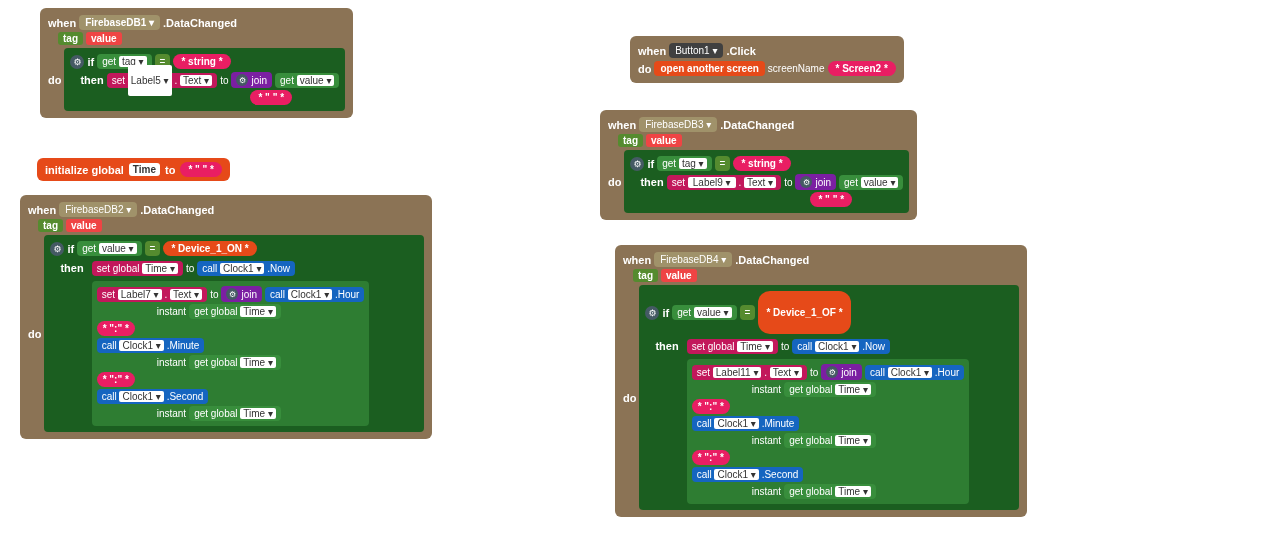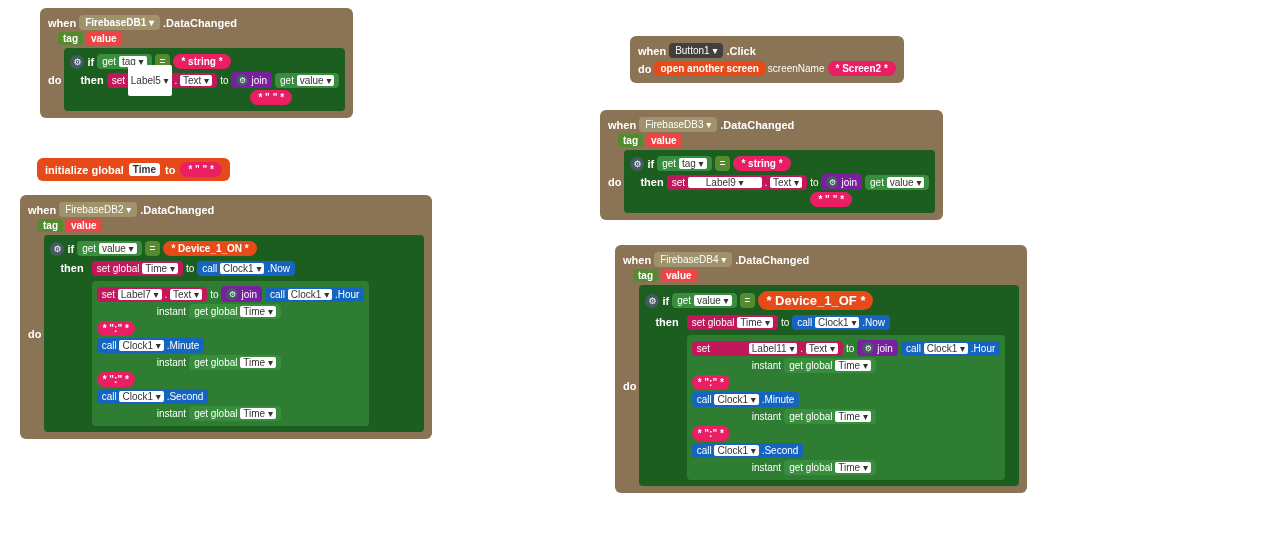--- a/index.html
+++ b/index.html
@@ -245,21 +245,21 @@
         <div style="background:#1B5E20; border-radius:4px; padding:4px 6px; display:inline-block;">
           <div class="row">
             <span class="gear-icon">⚙</span>
             <span style="color:#fff; font-size:11px; font-weight:bold;">if</span>
             <span style="background:#388E3C; border-radius:4px; padding:2px 5px; color:#fff; font-size:10px;">get <span style="background:#fff; color:#333; border-radius:2px; padding:0 3px;">tag ▾</span></span>
             <span style="background:#558B2F; border-radius:4px; padding:2px 5px; color:#fff; font-size:10px;">=</span>
             <span style="background:#E91E63; border-radius:12px; padding:2px 8px; color:#fff; font-size:10px; font-weight:bold;">* string *</span>
           </div>
           <div class="row" style="margin-top:3px;">
             <span style="color:#fff; font-size:11px; font-weight:bold; margin-left:10px;">then</span>
-            <span style="background:#C2185B; border-radius:4px; padding:2px 5px; color:#fff; font-size:10px;">set <span style="background:#fff; color:#333; border-radius:2px; padding:0 18px;">Label9 ▾</span> . <span style="background:#fff; color:#333; border-radius:2px; padding:0 3px;">Text ▾</span></span>
+            <span style="background:#C2185B; border-radius:4px; padding:2px 5px; color:#fff; font-size:10px;">set <span style="background:#fff; color:#333; border-radius:2px; padding:0 5px;">Label9 ▾</span> . <span style="background:#fff; color:#333; border-radius:2px; padding:0 3px;">Text ▾</span></span>
             <span style="color:#fff; font-size:10px;">to</span>
             <span style="background:#7B1FA2; border-radius:4px; padding:2px 5px; color:#fff; font-size:10px; display:inline-flex; align-items:center; gap:3px;">
               <span style="width:12px; height:12px; background:#455A64; border-radius:50%; font-size:8px; display:inline-flex; align-items:center; justify-content:center;">⚙</span>
               join
             </span>
             <span style="background:#388E3C; border-radius:4px; padding:2px 5px; color:#fff; font-size:10px;">get <span style="background:#fff; color:#333; border-radius:2px; padding:0 3px;">value ▾</span></span>
           </div>
           <div class="row" style="margin-left:180px; margin-top:2px;">
             <span style="background:#E91E63; border-radius:12px; padding:2px 8px; color:#fff; font-size:10px; font-weight:bold;">* " " *</span>
           </div>
@@ -282,36 +282,36 @@
       </div>
       <div class="row" style="margin-top:3px;">
         <span style="color:#fff; font-size:11px; font-weight:bold;">do</span>
         <div style="background:#1B5E20; border-radius:4px; padding:4px 6px; display:inline-block; min-width:380px;">
 
           <div class="row">
             <span class="gear-icon">⚙</span>
             <span style="color:#fff; font-size:11px; font-weight:bold;">if</span>
             <span style="background:#388E3C; border-radius:4px; padding:2px 5px; color:#fff; font-size:10px;">get <span style="background:#fff; color:#333; border-radius:2px; padding:0 3px;">value ▾</span></span>
             <span style="background:#558B2F; border-radius:4px; padding:2px 5px; color:#fff; font-size:10px;">=</span>
-            <span style="background:#E64A19; border-radius:12px; padding:2px 8px; color:#fff; font-size:13px; font-weight:bold;">* Device_1_OF *</span>
+            <span style="background:#E64A19; border-radius:12px; padding:16px 8px; color:#fff; font-size:10px; font-weight:bold;">* Device_1_OF *</span>
           </div>
 
           <div class="row" style="margin-top:3px; align-items:flex-start;">
             <span style="color:#fff; font-size:11px; font-weight:bold; margin-left:10px; margin-top:3px;">then</span>
             <div style="display:flex; flex-direction:column; gap:3px; margin-left:5px;">
 
               <div class="row">
                 <span style="background:#C2185B; border-radius:4px; padding:2px 5px; color:#fff; font-size:10px;">set global <span style="background:#fff; color:#333; border-radius:2px; padding:0 3px;">Time ▾</span></span>
                 <span style="color:#fff; font-size:10px;">to</span>
                 <span style="background:#1565C0; border-radius:4px; padding:2px 5px; color:#fff; font-size:10px;">call <span style="background:#fff; color:#333; border-radius:2px; padding:0 3px;">Clock1 ▾</span> .Now</span>
               </div>
 
               <div style="background:#2E7D32; border-radius:4px; padding:3px 5px; display:inline-block;">
                 <div class="row">
-                  <span style="background:#C2185B; border-radius:4px; padding:2px 5px; color:#fff; font-size:10px;">set <span style="background:#fff; color:#333; border-radius:2px; padding:0 3px;margin-left:36px;">Label11 ▾</span> . <span style="background:#fff; color:#333; border-radius:2px; padding:0 3px;">Text ▾</span></span>
+                  <span style="background:#C2185B; border-radius:4px; padding:2px 5px; color:#fff; font-size:10px;">set <span style="background:#fff; color:#333; border-radius:2px; padding:0 3px;">Label11 ▾</span> . <span style="background:#fff; color:#333; border-radius:2px; padding:0 3px;">Text ▾</span></span>
                   <span style="color:#fff; font-size:10px;">to</span>
                   <span style="background:#7B1FA2; border-radius:4px; padding:2px 5px; color:#fff; font-size:10px; display:inline-flex; align-items:center; gap:3px;">
                     <span style="width:12px; height:12px; background:#455A64; border-radius:50%; font-size:8px; display:inline-flex; align-items:center; justify-content:center;">⚙</span>
                     join
                   </span>
                   <span style="background:#1565C0; border-radius:4px; padding:2px 5px; color:#fff; font-size:10px;">call <span style="background:#fff; color:#333; border-radius:2px; padding:0 3px;">Clock1 ▾</span> .Hour</span>
                 </div>
                 <div class="row" style="margin-left:60px; margin-top:2px;">
                   <span style="color:#fff; font-size:10px;">instant</span>
                   <span style="background:#388E3C; border-radius:4px; padding:2px 5px; color:#fff; font-size:10px;">get global <span style="background:#fff; color:#333; border-radius:2px; padding:0 3px;">Time ▾</span></span>

